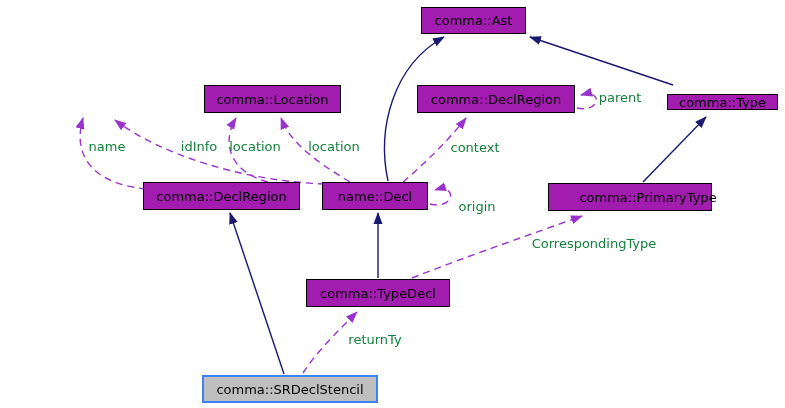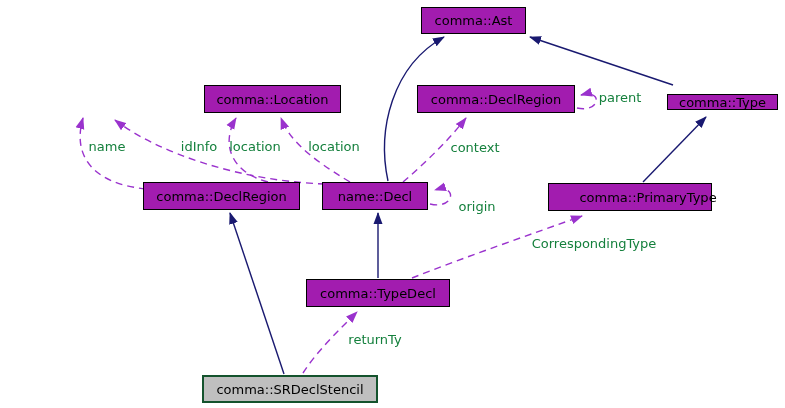--- a/index.html
+++ b/index.html
@@ -2,21 +2,21 @@
 <html><head>
 <meta charset="utf-8">
 <style>
   html,body{margin:0;padding:0;background:#ffffff;}
   #canvas{position:relative;width:785px;height:408px;background:#ffffff;overflow:hidden;
           font-family:"DejaVu Sans","Liberation Sans",sans-serif;}
   #edge-layer{position:absolute;left:0;top:0;width:785px;height:408px;}
   .node{position:absolute;display:flex;align-items:center;justify-content:center;
         background:#a21caf;border:1px solid #000000;font-size:13px;color:#000000;
         white-space:nowrap;box-sizing:border-box;cursor:pointer;}
-  .node.highlight{background:#bfbfbf;border:2px solid #14532d;}
+  .node.highlight{background:#bfbfbf;border:2px solid #3b82f6;}
   .edge-label{position:absolute;transform:translate(-50%,-50%);font-size:13px;color:#15803d;
         white-space:nowrap;pointer-events:none;}
 </style>
 </head>
 <body>
 
 <div id="canvas">
 
   <svg id="edge-layer" width="785" height="408" viewBox="0 0 785 408" xmlns="http://www.w3.org/2000/svg">
     <defs>

